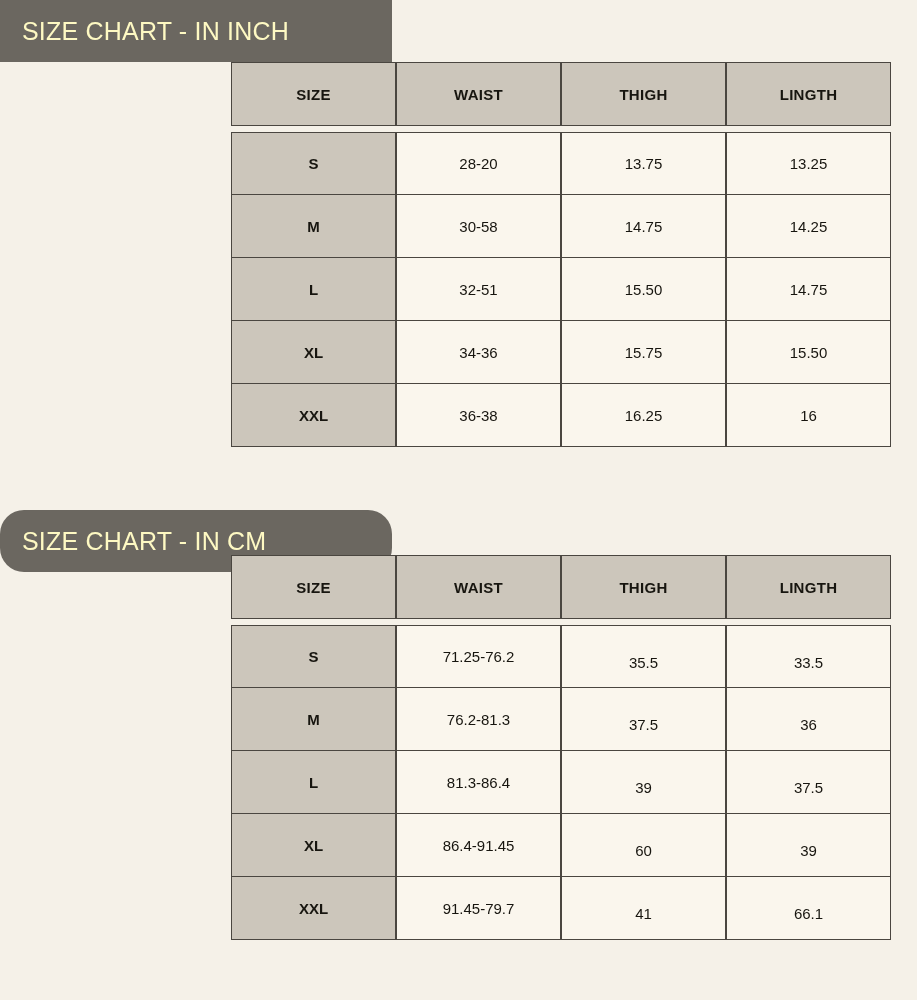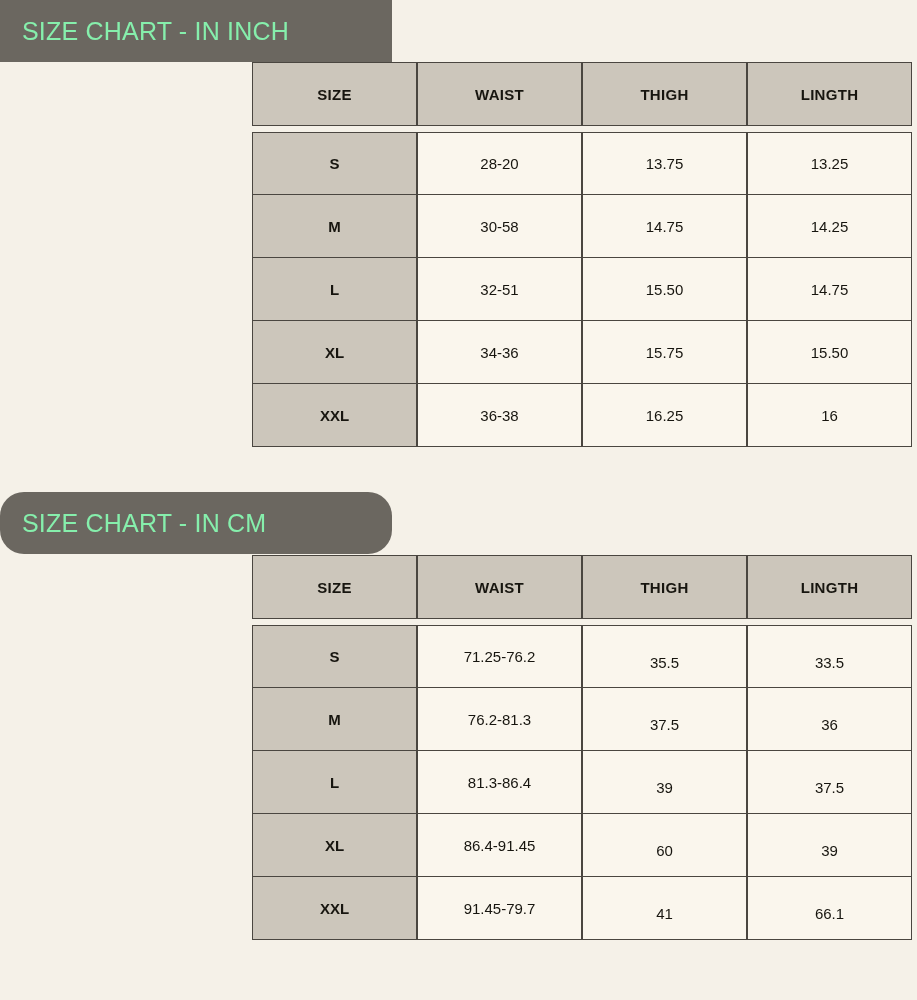--- a/index.html
+++ b/index.html
@@ -28,32 +28,32 @@
     left: 0;
     width: 392px;
     height: 62px;
     background: #6b6760;
     display: flex;
     align-items: center;
     box-sizing: border-box;
     padding-left: 22px;
   }
   .banner-title {
-    color: #86efac;
+    color: #fef9c3;
     font-size: 25px;
     font-weight: 400;
     letter-spacing: 0.2px;
     white-space: nowrap;
     line-height: 1;
   }
 
   
   .table-wrap {
     position: absolute;
-    left: 252px;
+    left: 231px;
     width: 660px;
   }
 
   .size-table {
     width: 660px;
     border-collapse: separate;
     border-spacing: 0;
     table-layout: fixed;
   }
 
@@ -94,21 +94,21 @@
     background: #ccc6bb;
     font-weight: bold;
   }
 
   
   .body-block td.drop { padding-top: 12px; }
 
   
   #banner-inch   { top: 0px; }
   #table-inch    { top: 62px; }
-  #banner-cm     { top: 492px; border-radius: 24px; }
+  #banner-cm     { top: 510px; border-radius: 24px; }
   #table-cm      { top: 555px; }
 </style>
 </head>
 <body>
 
 <div class="page">
 
   <div class="banner" id="banner-inch">
     <span class="banner-title">SIZE CHART - IN INCH</span>
   </div>

